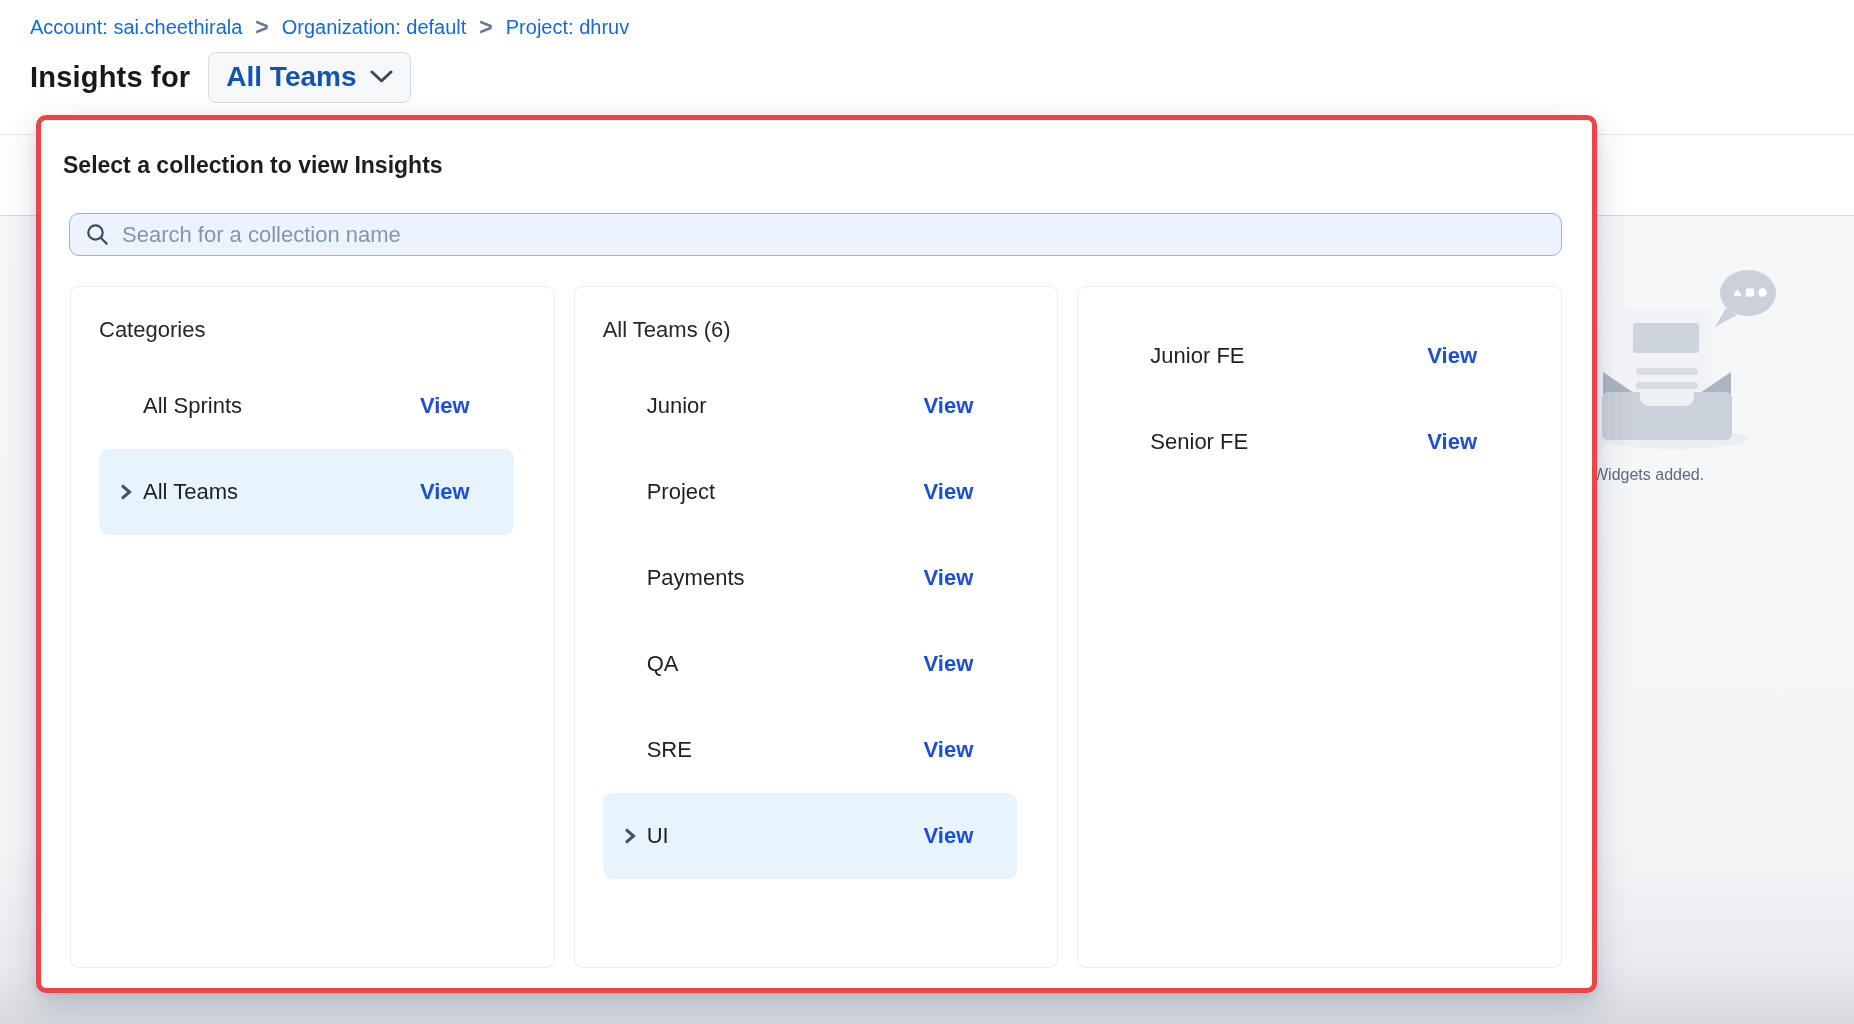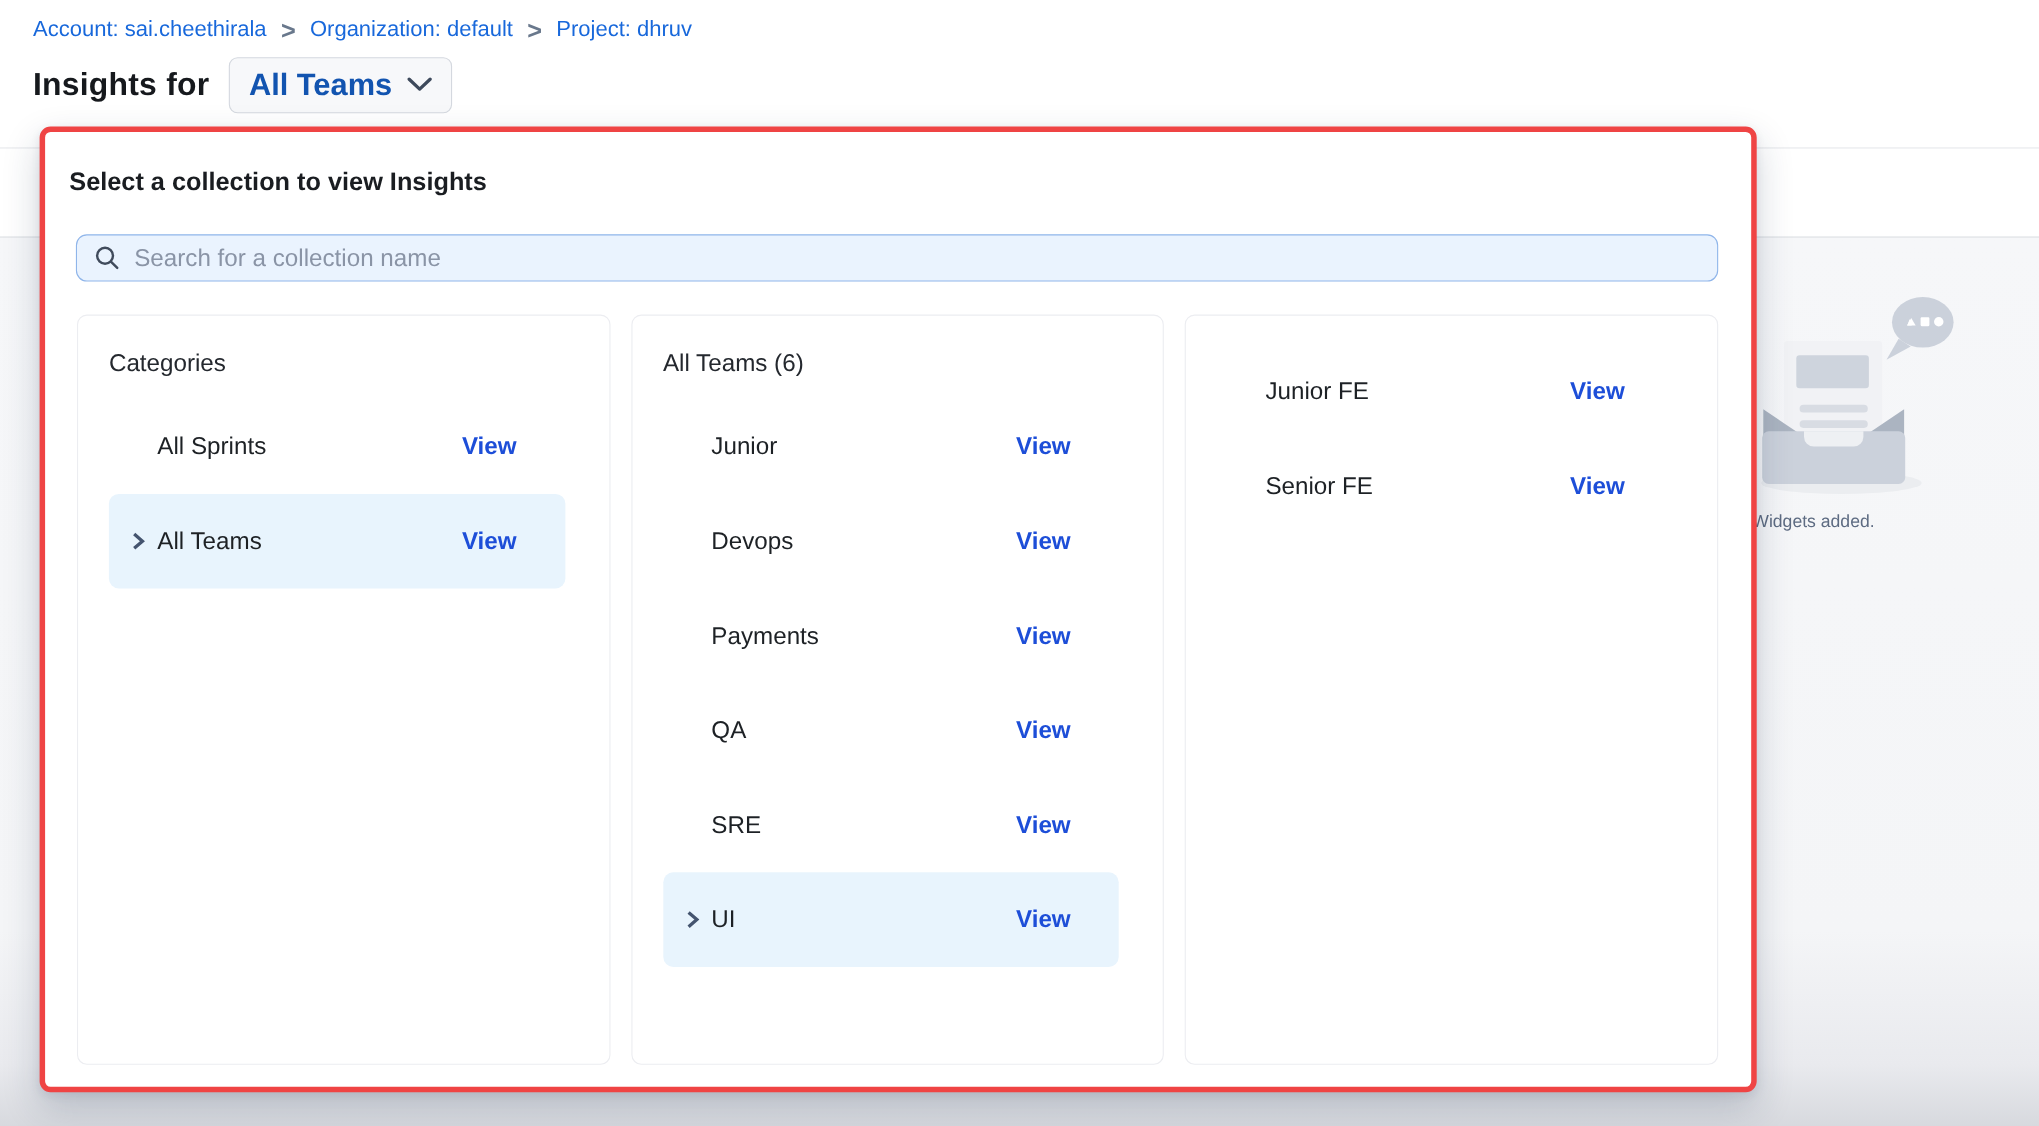--- a/index.html
+++ b/index.html
@@ -174,21 +174,21 @@
       </div>
     </div>
 
     <div class="card">
       <div class="card-header">All Teams (6)</div>
       <div class="row">
         <span class="row-label">Junior</span>
         <a class="view-link">View</a>
       </div>
       <div class="row">
-        <span class="row-label">Devops</span>
+        <span class="row-label">Project</span>
         <a class="view-link">View</a>
       </div>
       <div class="row">
         <span class="row-label">Payments</span>
         <a class="view-link">View</a>
       </div>
       <div class="row">
         <span class="row-label">QA</span>
         <a class="view-link">View</a>
       </div>

